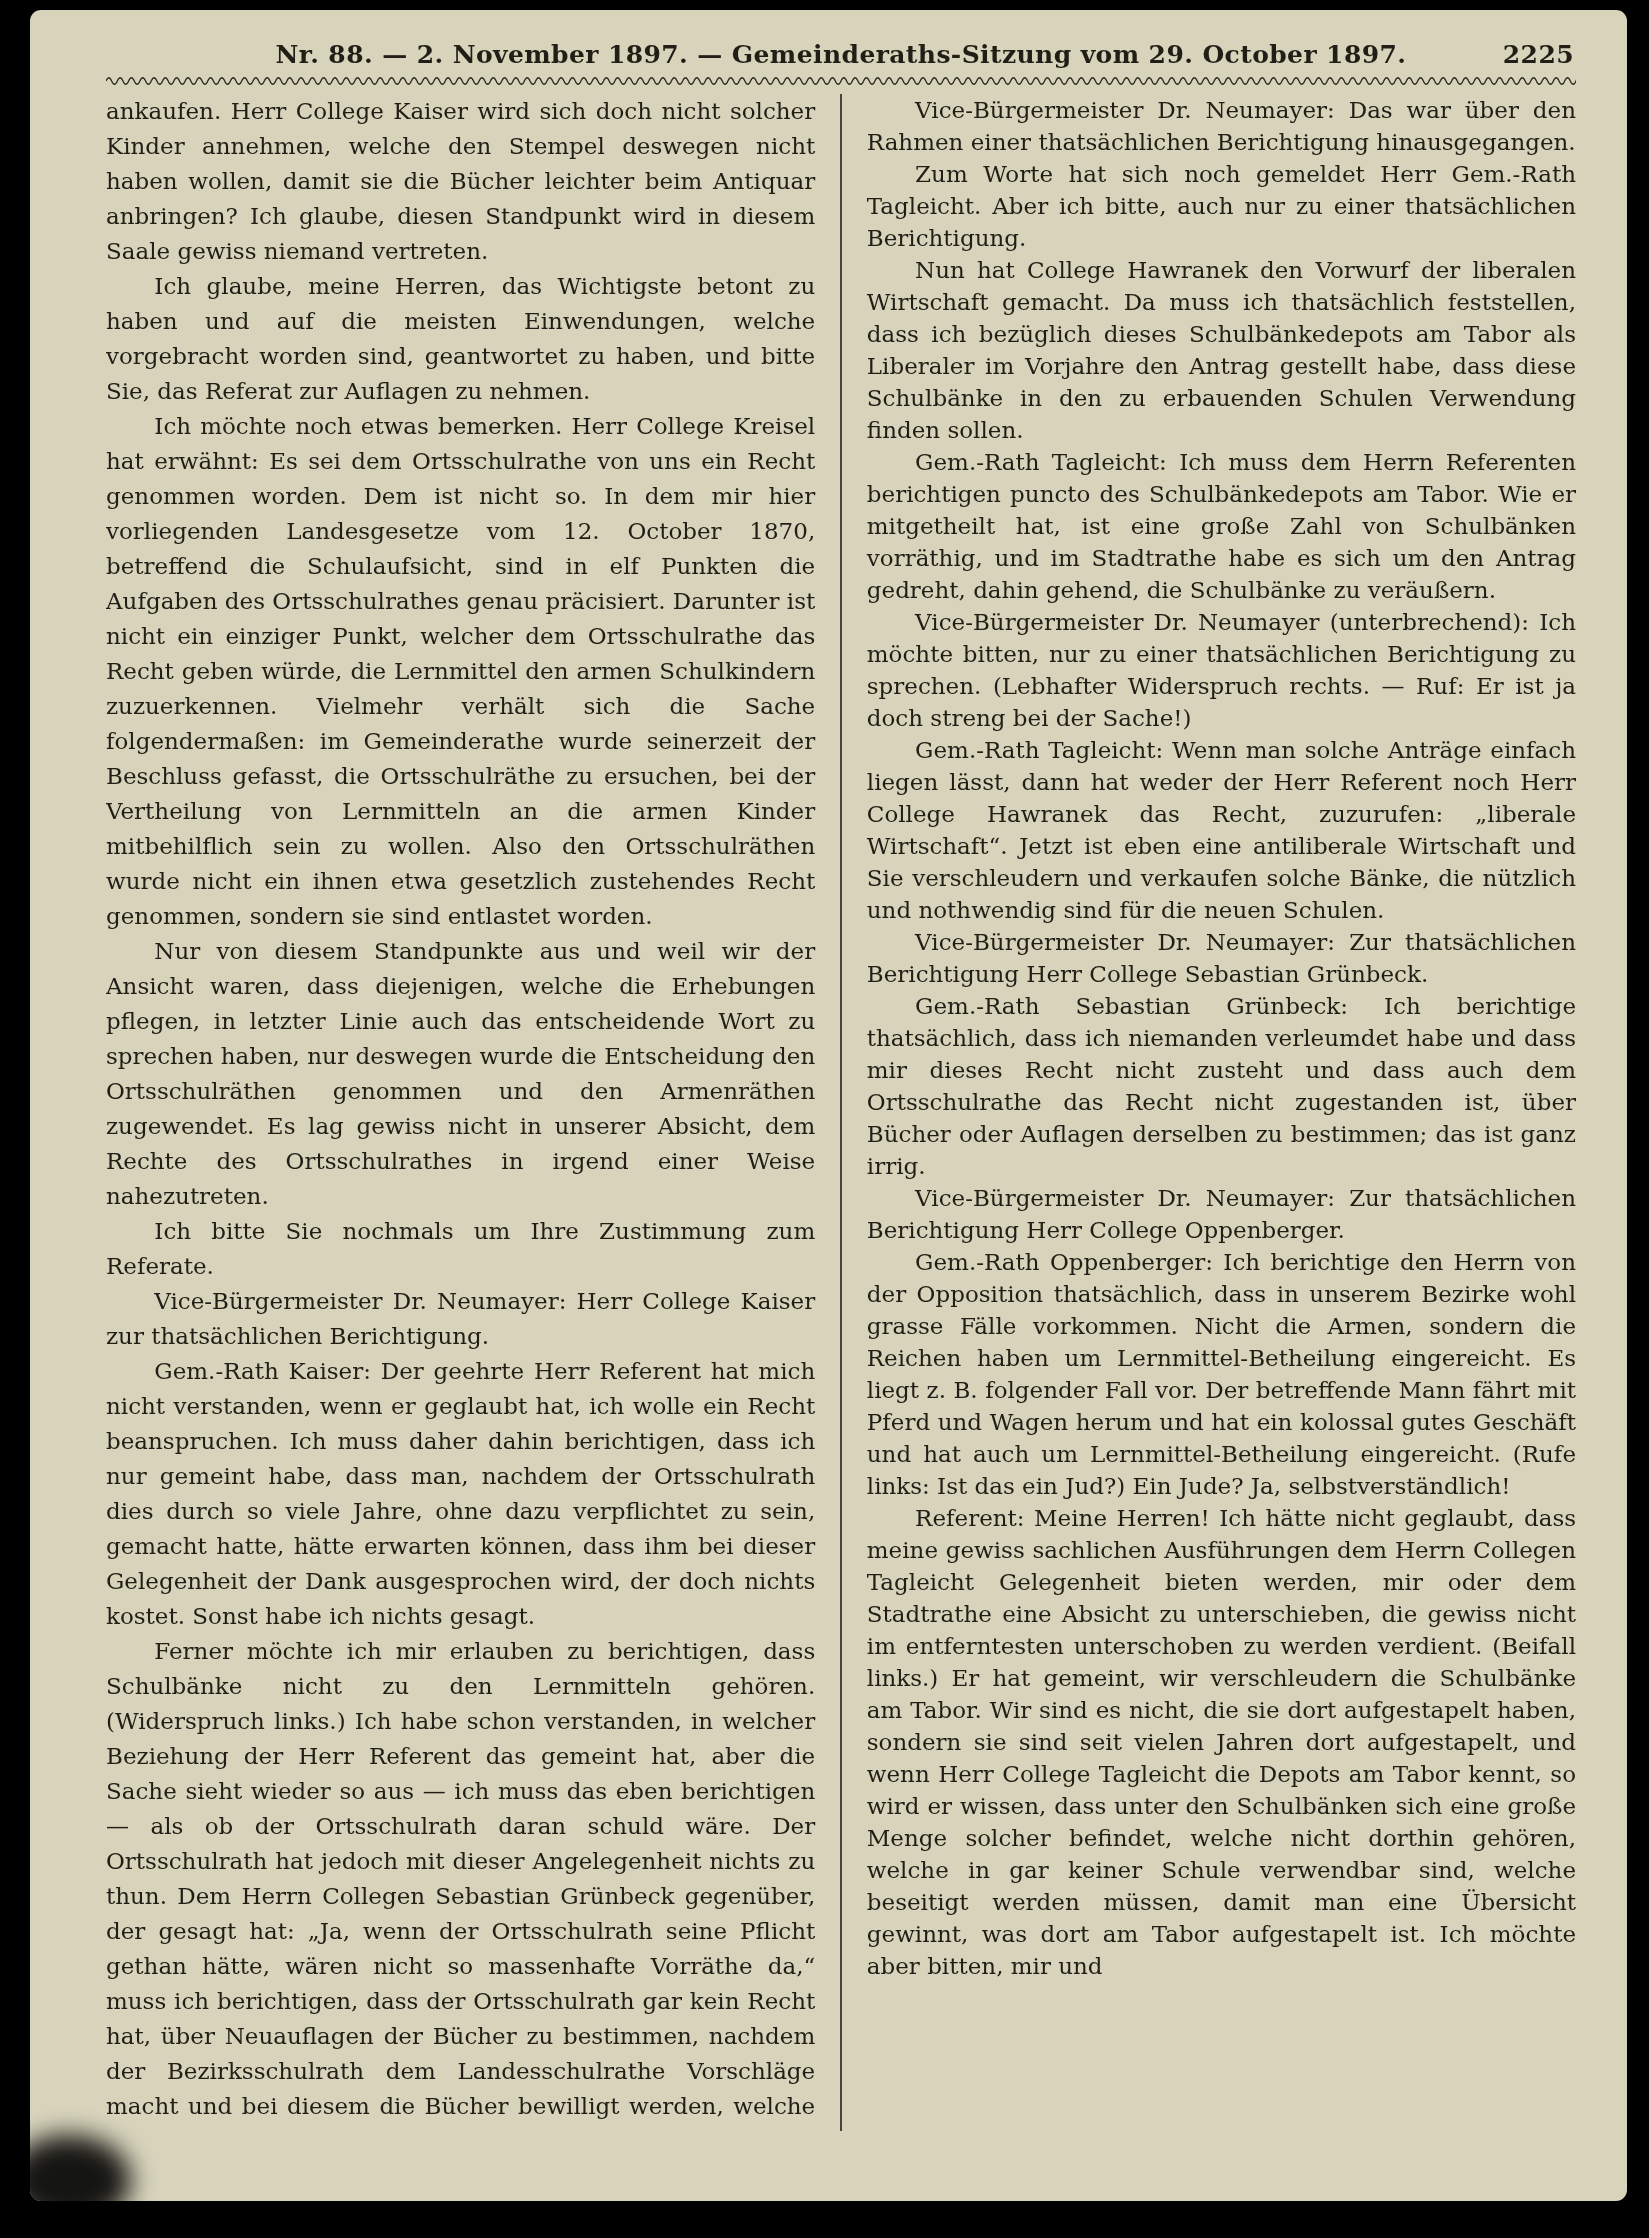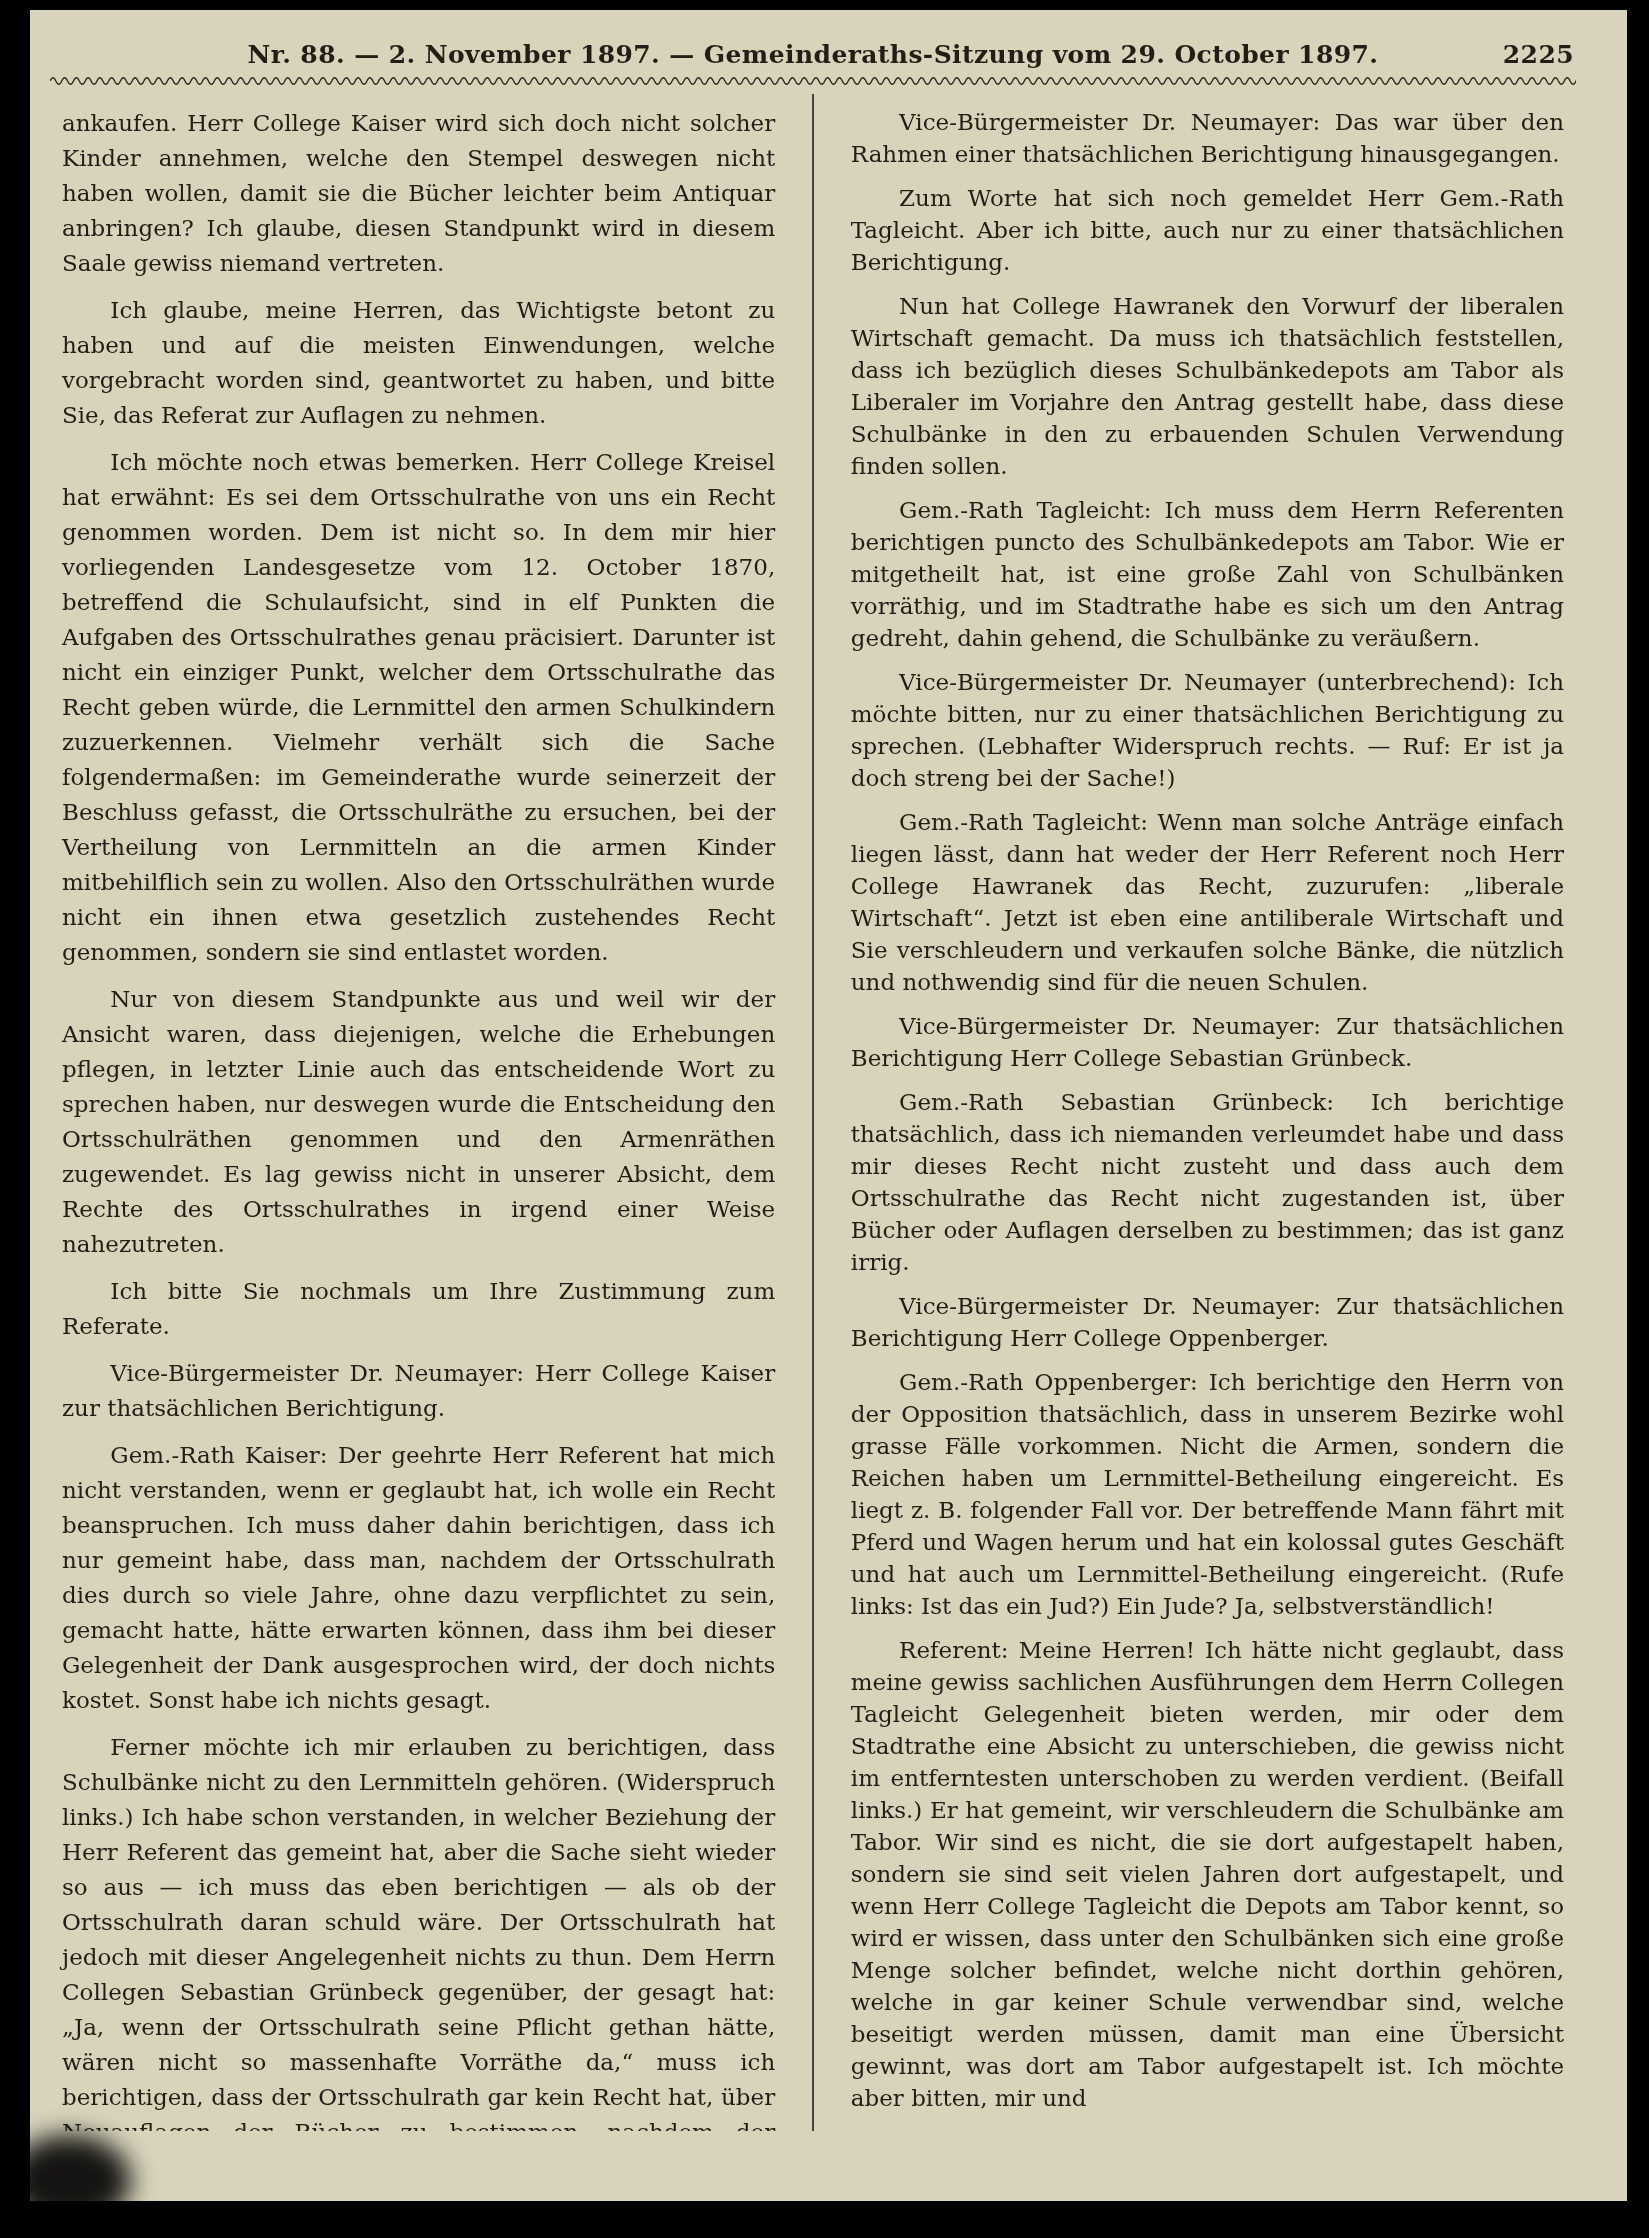--- a/index.html
+++ b/index.html
@@ -14,22 +14,23 @@
     position:relative;
     font-family:"DejaVu Serif","Liberation Serif",serif;
     overflow:hidden;
   }
   .page{
     position:absolute;
     left:30px;top:10px;right:23px;bottom:38px;
     background:var(--paper);
     color:var(--ink);
     box-sizing:border-box;
-    padding:28px 51px 0 20px;
+    padding:28px 51px 0 76px;
     overflow:hidden;
+    border-radius:11px;
   }
   
   .blotch{
     position:absolute;left:-23px;bottom:-25px;
     width:124px;height:91px;
     background:#000;border-radius:50%;
     filter:blur(13px);
     opacity:.9;
   }
   .header{
@@ -62,21 +63,21 @@
     text-align:justify;
     hyphens:auto;
   }
   .col-left{line-height:35px;padding-right:25px;}
   .col-right{line-height:32px;padding-left:25px;}
   .divider{
     width:1.6px;
     background:#49443a;
     flex:0 0 1.6px;
   }
-  .para{margin:12px;text-indent:2.1em;}
+  .para{margin:0;text-indent:2.1em;}
   .para.no-indent{text-indent:0;}
   .speaker{font-weight:normal;}
 </style>
 </head>
 <body>
 
 <div class="page">
 
   <div class="header">
     <span>Nr. 88. — 2. November 1897. — Gemeinderaths-Sitzung vom 29. October 1897.</span>

